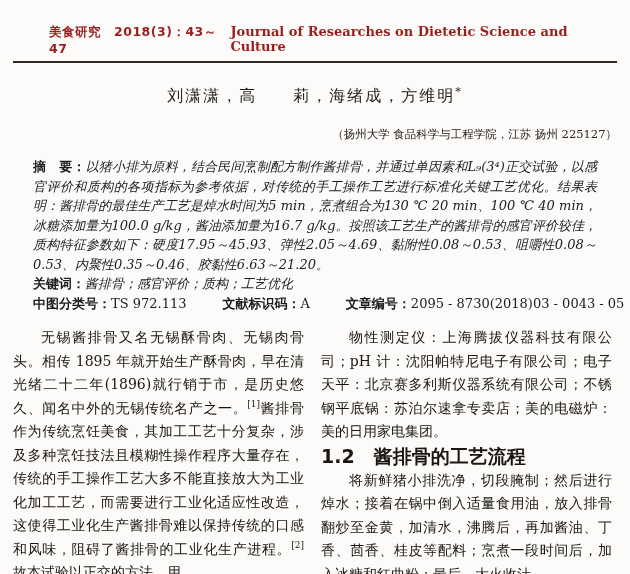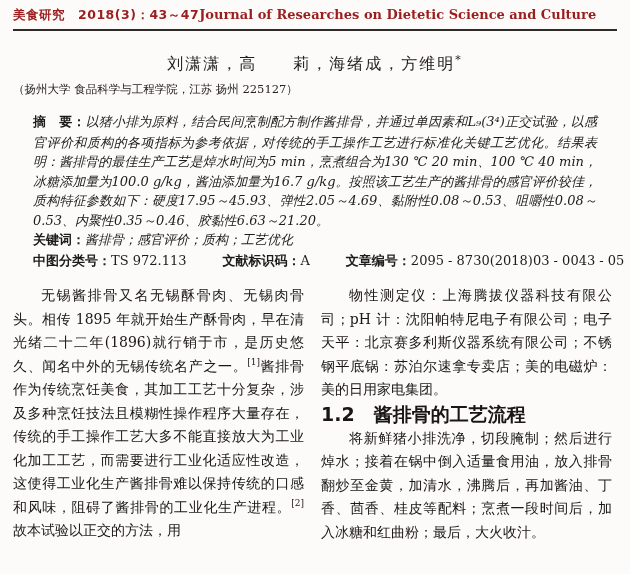--- a/index.html
+++ b/index.html
@@ -3,33 +3,33 @@
 <meta charset="utf-8">
 <style>
   html, body { margin: 0; padding: 0; }
   body {
     width: 630px; height: 574px; overflow: hidden;
     background: #fcfbf9; color: #1c1c1c;
     font-family: "DejaVu Serif", "Liberation Serif", serif;
   }
   .page { padding: 0 13px; }
 
-  .header { display: flex; align-items: baseline; padding-top: 7px; }
+  .header { display: flex; justify-content: space-between; align-items: baseline; padding-top: 24px; margin-left: 36px; }
   .hdr-left  { font-family: "DejaVu Sans", "Liberation Sans", sans-serif; font-weight: bold; font-size: 12.5px; color: var(--accent, #9a1e1e); letter-spacing: 0.5px; }
   .hdr-right { font-weight: bold; font-size: 13px; color: var(--accent, #9a1e1e); }
   .rule { border-bottom: 2px solid #2e2a28; margin-top: 5px; }
 
   .title { margin: 31px 0 0; text-align: center; font-size: 27px; font-weight: bold; letter-spacing: 6px; color: #14110e; }
   .authors { margin-top: 22px; text-align: center; font-size: 16px; letter-spacing: 2px; color: #201d1a; }
   .mark { font-size: 11px; }
-  .affiliation { margin-top: 7px; text-align: left; font-size: 11.5px; color: #26221f; }
+  .affiliation { margin-top: 20px; text-align: right; font-size: 11.5px; color: #26221f; }
 
   .abstract { margin: 15px 20px 0; font-size: 13px; line-height: 19.5px; }
   .abstract p { margin: 0; text-align: justify; }
-  .lbl { font-family: Liberation Mono, monospace; font-weight: bold; font-style: normal; margin-top: 16px; }
+  .lbl { font-family: Liberation Sans, sans-serif; font-weight: bold; font-style: normal; margin-top: 16px; }
   .kai { font-style: italic; }
   .meta-line { display: flex; gap: 36px; margin-top: 1px; }
   .meta-item { white-space: nowrap; }
   .meta-item .val { font-style: normal; }
 
   .columns { display: flex; gap: 17px; margin-top: 13px; }
   .col { width: 291px; font-size: 14px; line-height: 23.5px; text-align: justify; color: #191613; }
   .col p { margin: 0; }
   .body-para { text-indent: 2em; }
   .sec-heading { font-weight: bold; font-family: "DejaVu Sans", "Liberation Sans", sans-serif; font-size: 19px; line-height: 25px; }

